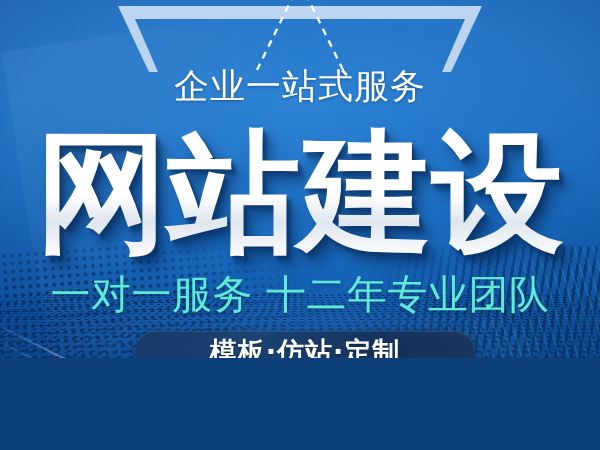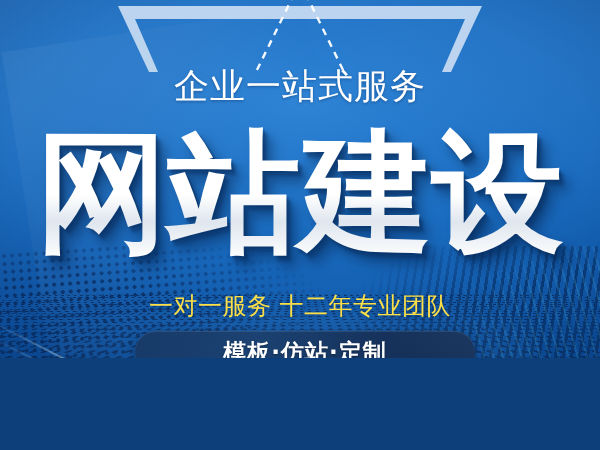--- a/index.html
+++ b/index.html
@@ -194,26 +194,26 @@
     filter:
       drop-shadow(2px 2px 0 rgba(8,44,92,0.30))
       drop-shadow(4px 5px 1px rgba(6,38,82,0.40))
       drop-shadow(7px 9px 6px rgba(4,30,70,0.45));
   }
 
   .subtitle {
     position: absolute;
     left: 0;
     right: 0;
-    top: 284px;
+    top: 272px;
     text-align: center;
-    font-size: 24px;
+    font-size: 40px;
     line-height: 44px;
     font-weight: 300;
-    color: #fde047;
+    color: #5eead4;
     letter-spacing: 0.5px;
     text-shadow: 0 2px 4px rgba(6,40,88,0.45);
     font-family: "DejaVu Sans", "Liberation Sans", sans-serif;
   }
 
   
   .badge {
     position: absolute;
     left: 135px;
     top: 331px;
@@ -237,21 +237,21 @@
     width: 150px;
     height: 120px;
     background: linear-gradient(225deg, rgba(120,190,255,0.14), rgba(255,255,255,0) 62%);
     transform: rotate(12deg);
     pointer-events: none;
   }
   .badge-text {
     position: relative;
     z-index: 2;
     color: #ffffff;
-    font-size: 23px;
+    font-size: 27px;
     line-height: 28px;
     font-weight: 700;
     letter-spacing: 1px;
     white-space: nowrap;
     font-family: "DejaVu Sans", "Liberation Sans", sans-serif;
     text-shadow: 0 1px 2px rgba(0,0,0,0.35);
   }
 
   
   .bottom-marks {

